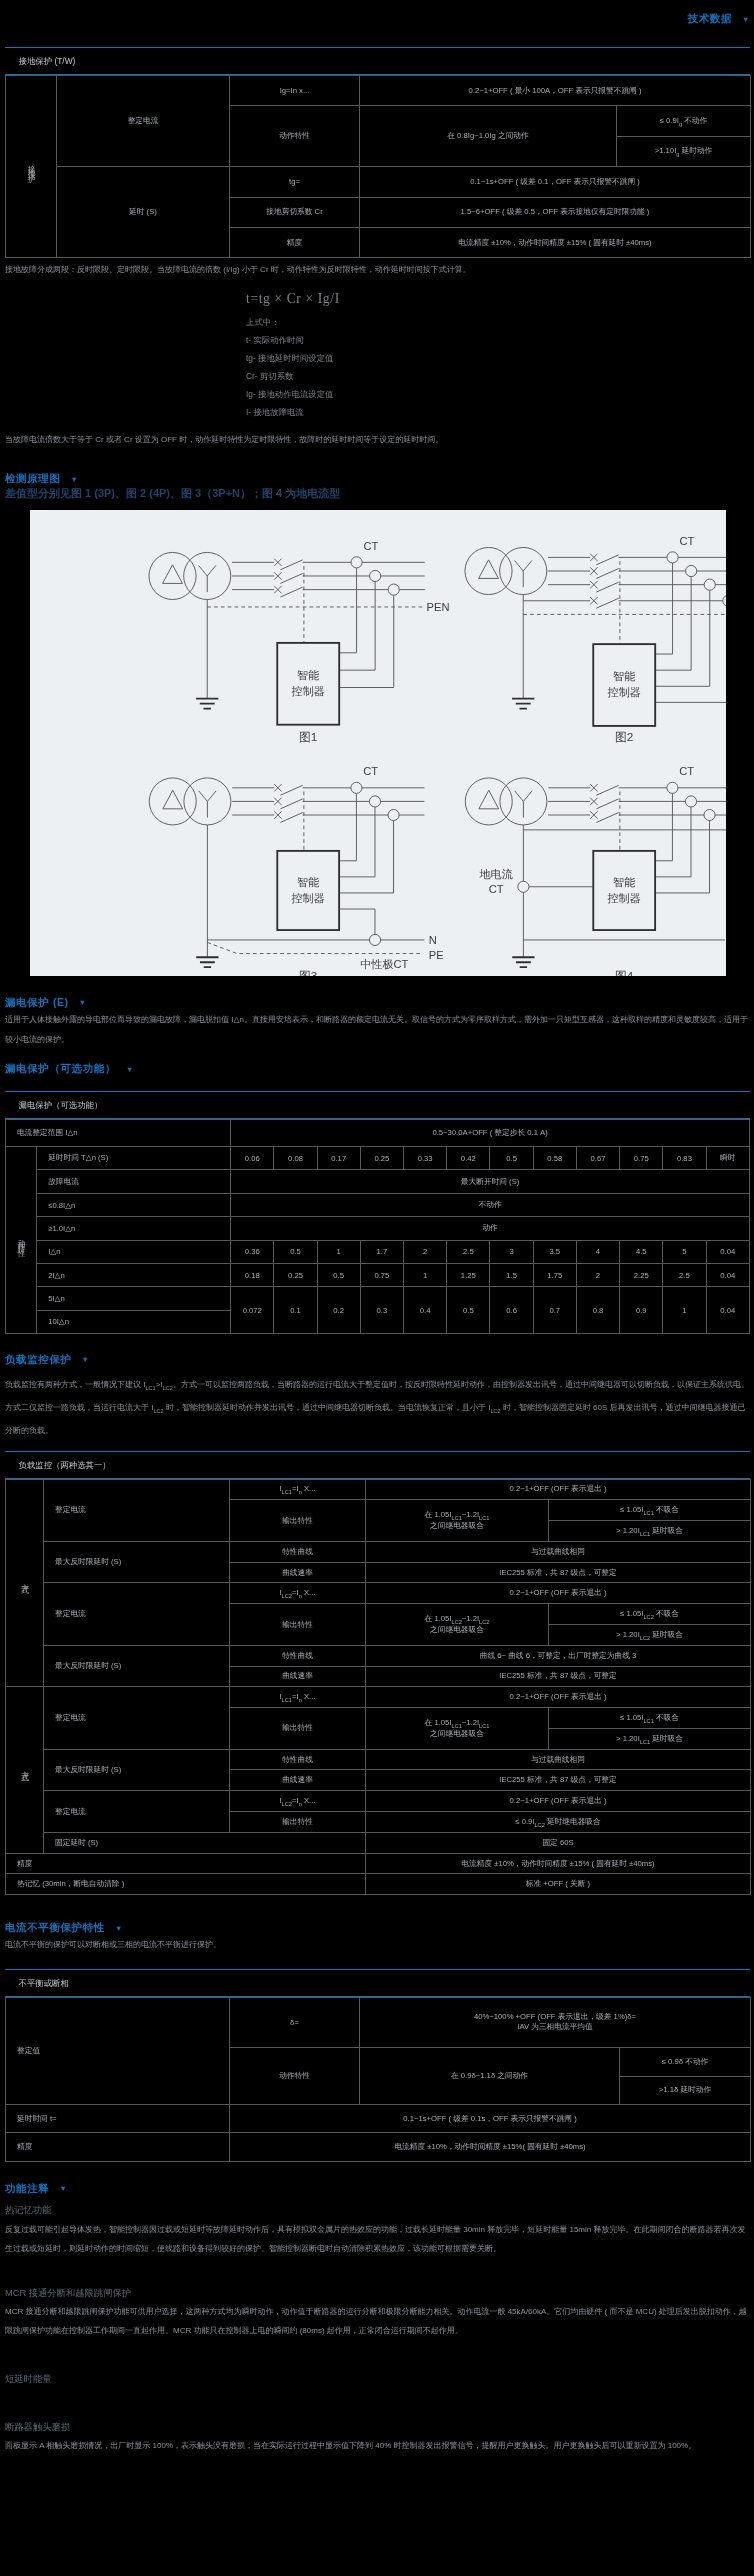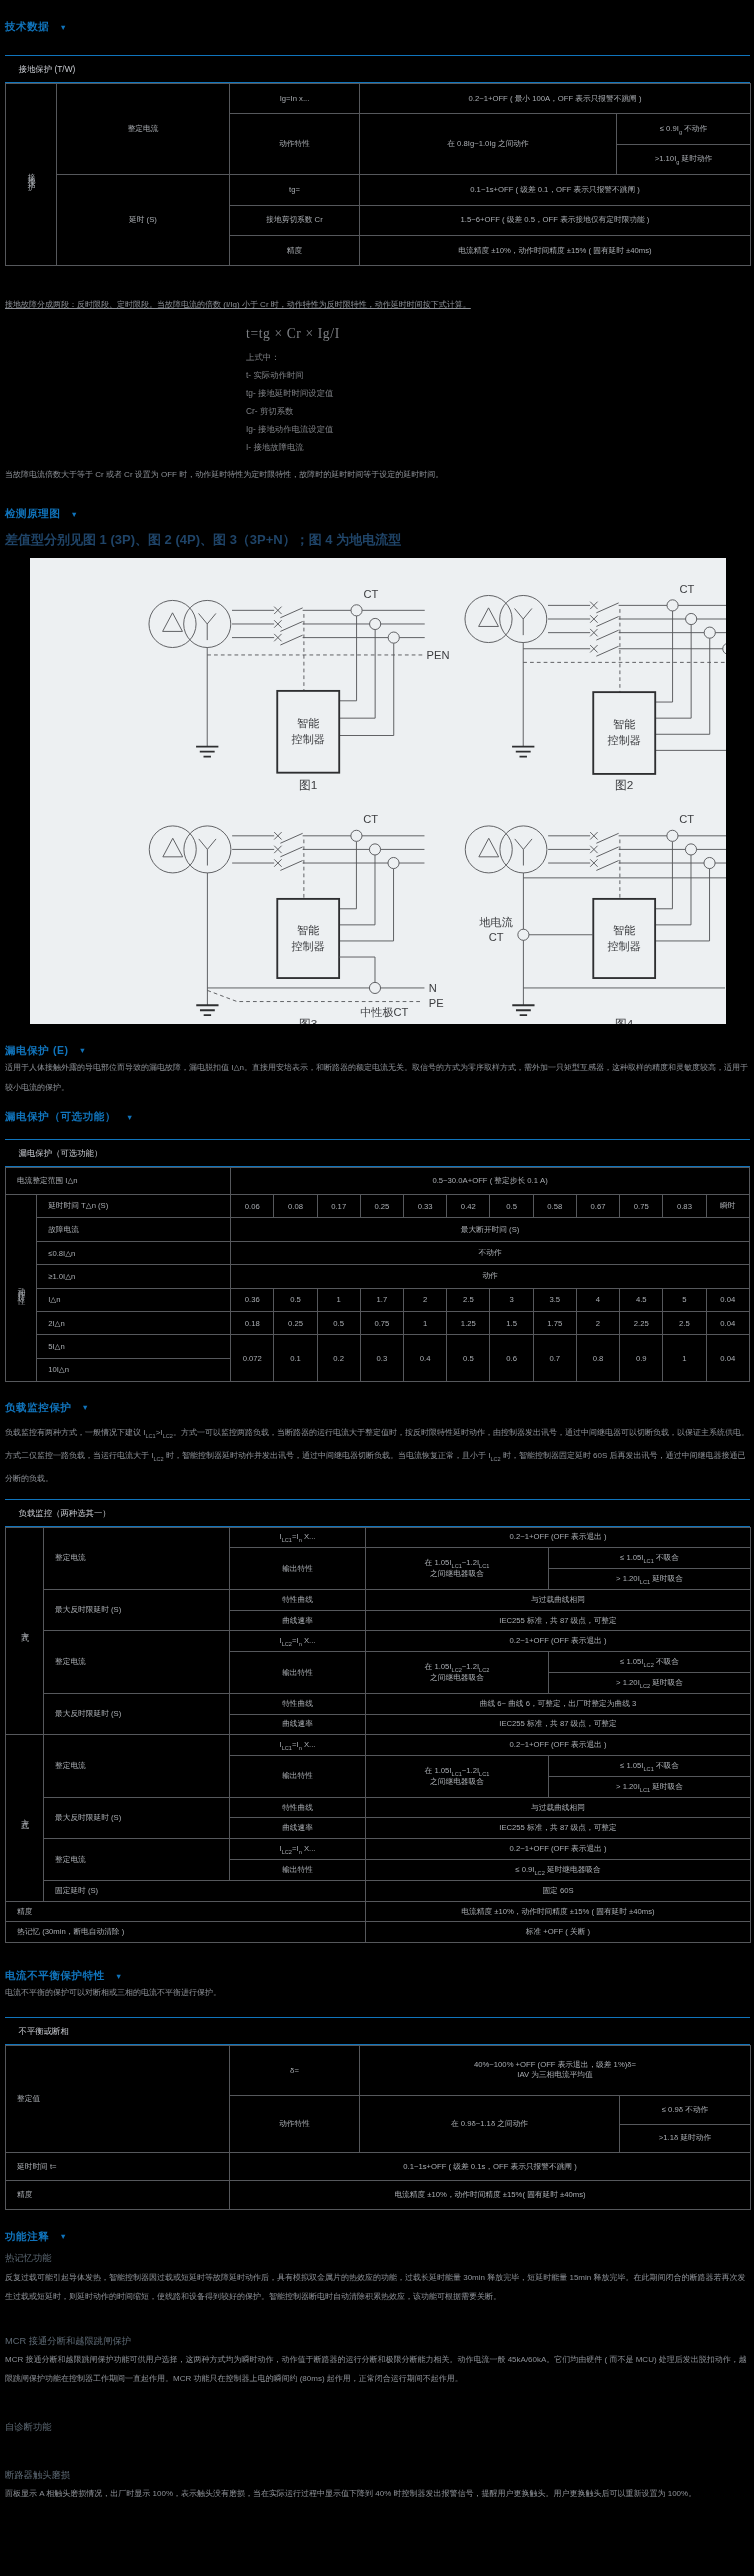--- a/index.html
+++ b/index.html
@@ -27,21 +27,21 @@
   .utable tr.tall td{height:47px;}
   .tl{text-align:left !important;padding-left:11px !important;}
   .vcell{padding:0 !important;}
   .vlabel{writing-mode:vertical-lr;text-orientation:upright;letter-spacing:3.1px;font-size:7.7px;color:#a9adb2;}
   sub{font-size:5.6px;}
   
   .para{color:#8e9298;font-size:8px;line-height:20px;margin:0;}
   .defs{color:#7e8085;font-size:8.4px;line-height:18px;margin-left:241px;}
   .formula{font-family:"Liberation Serif","DejaVu Serif",serif;font-size:13.6px;color:#7e8085;
            margin:11px 0 6.2px 241px;letter-spacing:0.6px;}
-  .sub-note{color:#1f4468;font-size:13px;font-weight:bold;margin-top:10px;}
+  .sub-note{color:#1f4468;font-size:11px;font-weight:bold;}
   
   .panel{background:#edf0f2;width:696px;height:466px;margin-left:25px;margin-top:8.7px;
          display:grid;grid-template-columns:348px 349px;padding-top:3.7px;box-sizing:border-box;overflow:hidden;}
   .panel svg{display:block;}
   .fig-l{margin-left:88px;}
   .fig-r{margin-left:56px;}
   .dia-line{stroke:#55565a;stroke-width:1.5;fill:none;}
   .dia-thick{stroke:#2e2f31;stroke-width:3;fill:none;}
   .dia-dash{stroke:#55565a;stroke-width:1.5;fill:none;stroke-dasharray:6 5;}
   .dia-text{fill:#3c3d40;font-size:18px;font-family:"Liberation Sans",sans-serif;}
@@ -50,21 +50,21 @@
   .gnd{stroke:#2e2f31;stroke-width:3;fill:none;}
   
   .note-title{color:#5d6974;font-size:9.3px;margin:0;}
   .note-body{color:#8e9298;font-size:8px;line-height:18.6px;margin:3.7px 0 0 0;}
 </style>
 </head>
 <body>
 
 <div class="container">
 
-  <div class="sec-h" style="padding-top:20px;">
+  <div class="sec-h" style="padding-top:12px;justify-content:flex-end;">
     <span>技术数据</span>
     <span class="tri">▼</span>
   </div>
 
   <div class="bar" style="margin-top:21px;">接地保护 (T/W)</div>
   <table class="dtable gtable">
     <colgroup>
         <col style="width:51px">
         <col style="width:173px">
         <col style="width:130px">
@@ -95,21 +95,21 @@
       <td>接地剪切系数 Cr</td>
       <td colspan="2">1.5~6+OFF ( 级差 0.5，OFF 表示接地仅有定时限功能 )</td>
     </tr>
     <tr>
       <td>精度</td>
       <td colspan="2">电流精度 ±10%，动作时间精度 ±15% ( 固有延时 ±40ms)</td>
     </tr>
   </tbody>
     </table>
 
-  <p class="para" style="margin-top:29px;text-decoration:underline;">接地故障分成两段：反时限段、定时限段。当故障电流的倍数 (I/Ig) 小于 Cr 时，动作特性为反时限特性，动作延时时间按下式计算。</p>
+  <p class="para" style="margin-top:2px;">接地故障分成两段：反时限段、定时限段。当故障电流的倍数 (I/Ig) 小于 Cr 时，动作特性为反时限特性，动作延时时间按下式计算。</p>
   <div class="formula">t=tg × Cr × Ig/I</div>
   <div class="defs">
     <div>上式中：</div>
     <div>t- 实际动作时间</div>
     <div>tg- 接地延时时间设定值</div>
     <div>Cr- 剪切系数</div>
     <div>Ig- 接地动作电流设定值</div>
     <div>I- 接地故障电流</div>
   </div>
   <p class="para" style="margin-top:8.7px;">当故障电流倍数大于等于 Cr 或者 Cr 设置为 OFF 时，动作延时特性为定时限特性，故障时的延时时间等于设定的延时时间。</p>
@@ -506,21 +506,21 @@
 
   <div style="margin-top:8.7px;">
     <div class="note-title">热记忆功能</div>
     <p class="note-body">反复过载可能引起导体发热，智能控制器因过载或短延时等故障延时动作后，具有模拟双金属片的热效应的功能，过载长延时能量 30min 释放完毕，短延时能量 15min 释放完毕。在此期间闭合的断路器若再次发生过载或短延时，则延时动作的时间缩短，使线路和设备得到较好的保护。智能控制器断电时自动清除积累热效应，该功能可根据需要关断。</p>
   </div>
   <div style="margin-top:28.5px;">
     <div class="note-title">MCR 接通分断和越限跳闸保护</div>
     <p class="note-body">MCR 接通分断和越限跳闸保护功能可供用户选择，这两种方式均为瞬时动作，动作值于断路器的运行分断和极限分断能力相关。动作电流一般 45kA/60kA。它们均由硬件 ( 而不是 MCU) 处理后发出脱扣动作，越限跳闸保护功能在控制器工作期间一直起作用。MCR 功能只在控制器上电的瞬间约 (80ms) 起作用，正常闭合运行期间不起作用。</p>
   </div>
   <div style="margin-top:32px;">
-    <div class="note-title">自诊断功能</div>
+    <div class="note-title">短延时能量</div>
   </div>
   <div style="margin-top:35px;">
     <div class="note-title">断路器触头磨损</div>
     <p class="note-body">面板显示 A 相触头磨损情况，出厂时显示 100%，表示触头没有磨损，当在实际运行过程中显示值下降到 40% 时控制器发出报警信号，提醒用户更换触头。用户更换触头后可以重新设置为 100%。</p>
   </div>
 
 </div>
 
 
 </body></html>

